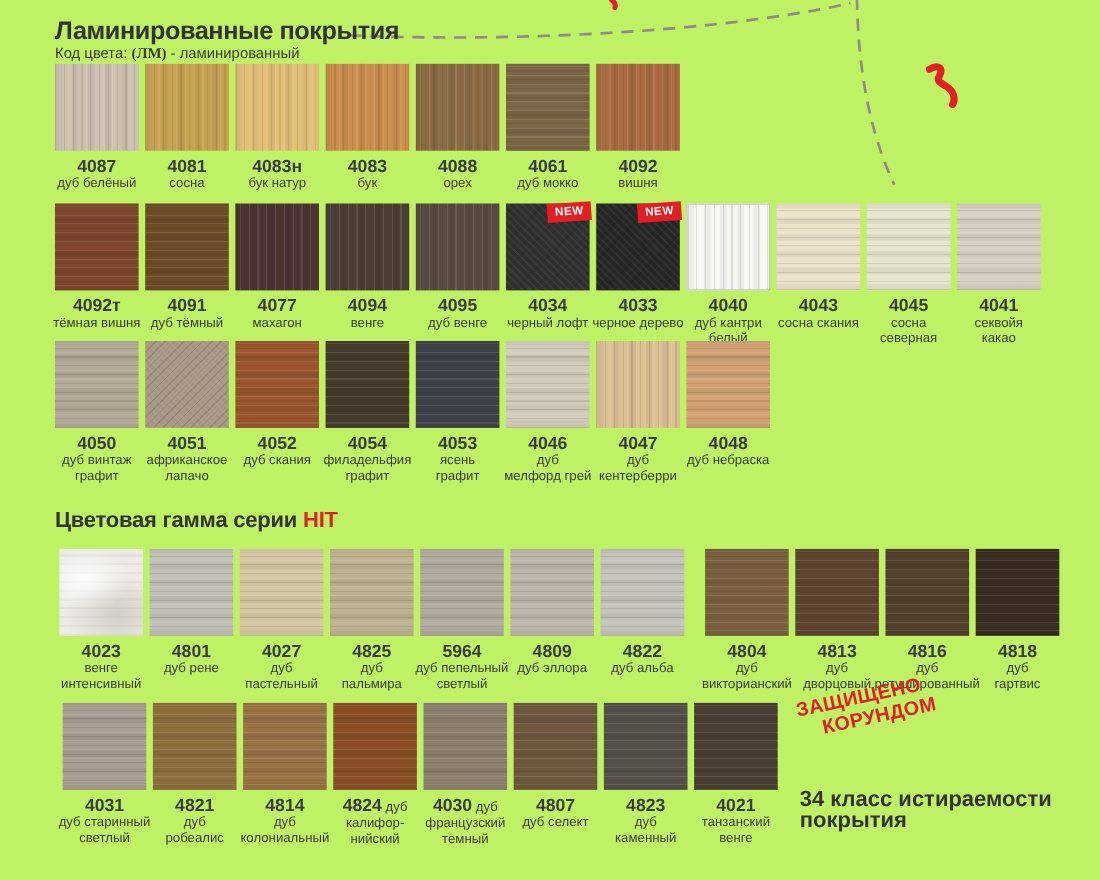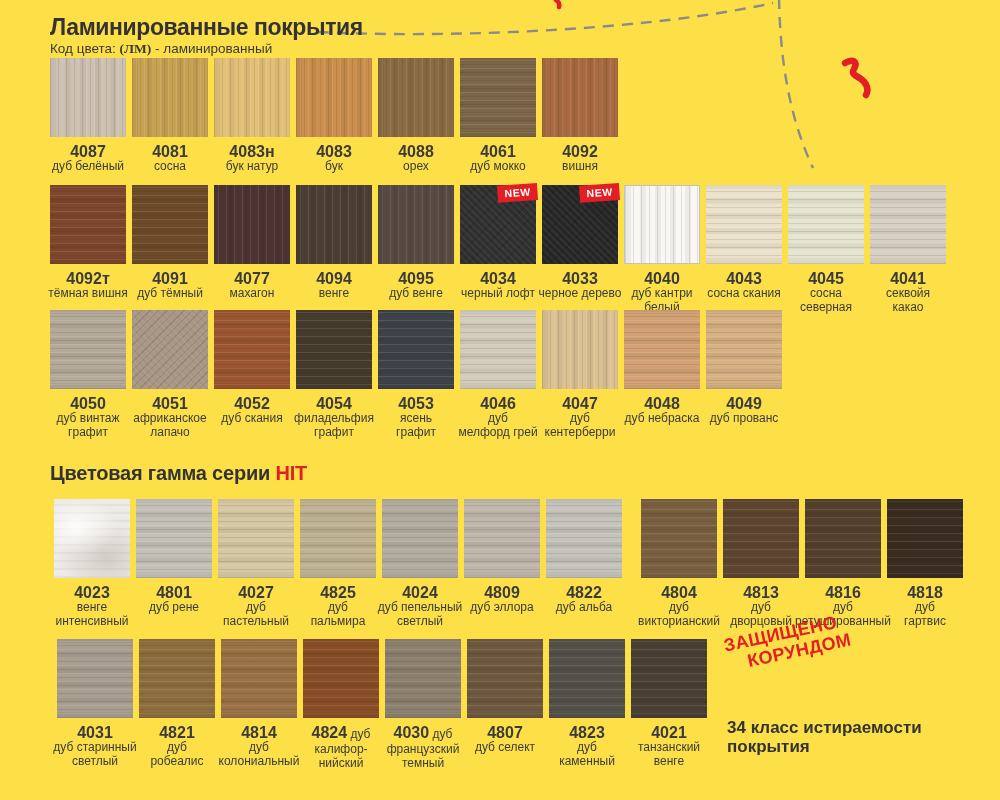--- a/index.html
+++ b/index.html
@@ -1,16 +1,16 @@
 <!DOCTYPE html>
 <html style="--accent: #e31e24; --dash: #8b8b8b;"><head>
 <meta charset="utf-8">
 <style>
   html,body{margin:0;padding:0;background:#fff;}
-  .page{position:relative;width:1000px;height:800px;background:#fde047;overflow:hidden;
+  .page{position:relative;width:1000px;height:800px;background:#bef264;overflow:hidden;
         font-family:"Liberation Sans",sans-serif;color:#3a3a3a;}
   .decor-svg{position:absolute;left:0;top:0;pointer-events:none;}
   .dash-path{fill:none;stroke:var(--dash,#8b8b8b);stroke-width:2.4;stroke-dasharray:11 8;}
   .red-path{fill:none;stroke:var(--accent,#e31e24);stroke-linecap:round;}
   .h1{position:absolute;left:50px;top:14px;font-size:23px;font-weight:700;letter-spacing:-0.4px;color:#333;}
   .sub{position:absolute;left:50px;top:41px;font-size:13.5px;color:#3a3a3a;}
   .sub b{font-weight:700;font-family:Liberation Serif, serif;}
   .h2{position:absolute;left:50px;top:462px;font-size:20px;font-weight:700;letter-spacing:-0.2px;color:#333;}
   .h2 .accent{color:var(--accent,#e31e24);}
   .swatch-row{position:absolute;display:flex;gap:6px;align-items:flex-start;}
@@ -36,21 +36,21 @@
   .new-badge{position:absolute;top:0;right:0;background:var(--accent,#e31e24);color:#fff;
      font-size:10.5px;font-weight:700;letter-spacing:.6px;padding:2px 7px 3px;
      transform:rotate(-4deg) translate(1px,-2px);transform-origin:100% 0;}
   .label{width:112px;margin-top:6px;text-align:center;}
   .code-line{font-size:16px;font-weight:700;line-height:17px;color:#3b3b3b;}
   .code-suffix{font-size:12px;font-weight:400;}
   .swatch-name{font-size:12px;line-height:13.5px;white-space:pre-line;color:#3b3b3b;}
   .stamp{position:absolute;left:722px;top:636px;transform:rotate(-12deg);transform-origin:0 0;
      color:var(--accent,#e31e24);font-weight:700;font-size:18px;line-height:20px;letter-spacing:.3px;}
   .stamp-line2{margin-left:20px;}
-  .abrasion{position:absolute;left:727px;top:718px;font-size:17px;font-weight:700;
+  .abrasion{position:absolute;left:727px;top:718px;font-size:20px;font-weight:700;
      line-height:19px;white-space:pre-line;color:#333;}
 </style>
 </head>
 <body>
 
 <div class="page">
 
   <svg class="decor-svg" width="1000" height="200" viewBox="0 0 1000 200">
     <path class="dash-path" d="M318,32 C440,38 640,32 773,3"></path>
     <path class="dash-path" d="M779,-2 C780,55 788,115 813,168"></path>
@@ -255,27 +255,20 @@
 кентерберри</div>
         </div>
       </div>
       <div class="cell">
         <div class="swatch grain-h" style="background-color: rgb(210, 162, 118);"></div>
         <div class="label">
           <div class="code-line"><span>4048</span></div>
           <div class="swatch-name">дуб небраска</div>
         </div>
       </div>
-      <div class="cell">
-        <div class="swatch grain-h" style="background-color: rgb(215, 176, 131);"></div>
-        <div class="label">
-          <div class="code-line"><span>4049</span></div>
-          <div class="swatch-name">дуб прованс</div>
-        </div>
-      </div>
     </div>
 
   <div class="h2"><span>Цветовая гамма серии </span><span class="accent">HIT</span></div>
 
   <div class="swatch-row" id="row4">
       <div class="cell">
         <div class="swatch grain-m" style="background-color: rgb(237, 235, 231);"></div>
         <div class="label">
           <div class="code-line"><span>4023</span></div>
           <div class="swatch-name">венге
@@ -301,21 +294,21 @@
         <div class="swatch grain-h" style="background-color: rgb(190, 178, 146);"></div>
         <div class="label">
           <div class="code-line"><span>4825</span></div>
           <div class="swatch-name">дуб
 пальмира</div>
         </div>
       </div>
       <div class="cell">
         <div class="swatch grain-h" style="background-color: rgb(178, 171, 160);"></div>
         <div class="label">
-          <div class="code-line"><span>4024</span></div>
+          <div class="code-line"><span>5964</span></div>
           <div class="swatch-name">дуб пепельный
 светлый</div>
         </div>
       </div>
       <div class="cell">
         <div class="swatch grain-h" style="background-color: rgb(191, 182, 172);"></div>
         <div class="label">
           <div class="code-line"><span>4809</span></div>
           <div class="swatch-name">дуб эллора</div>
         </div>

